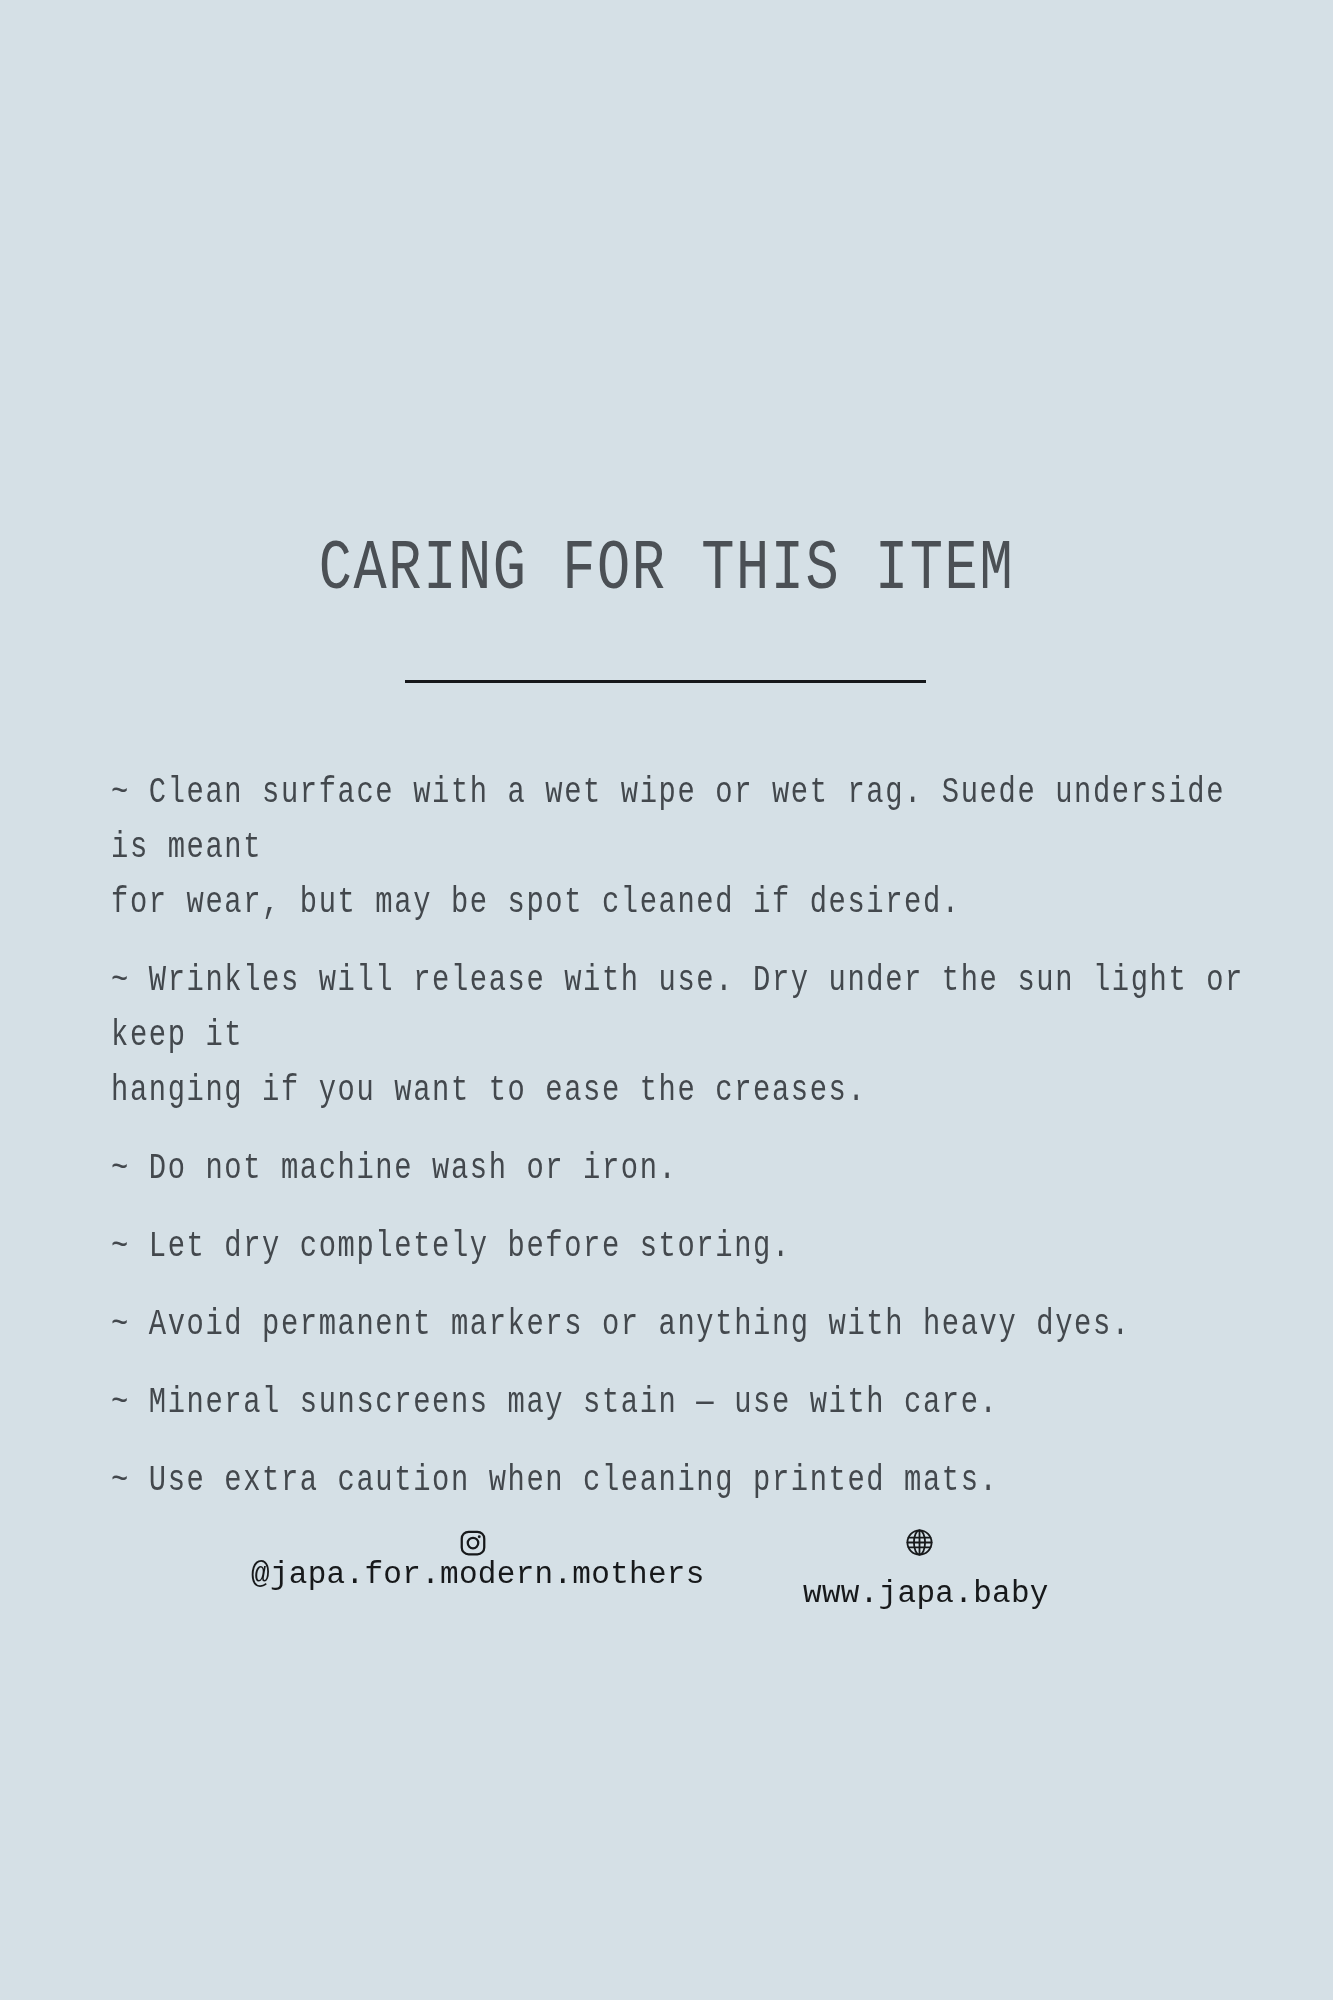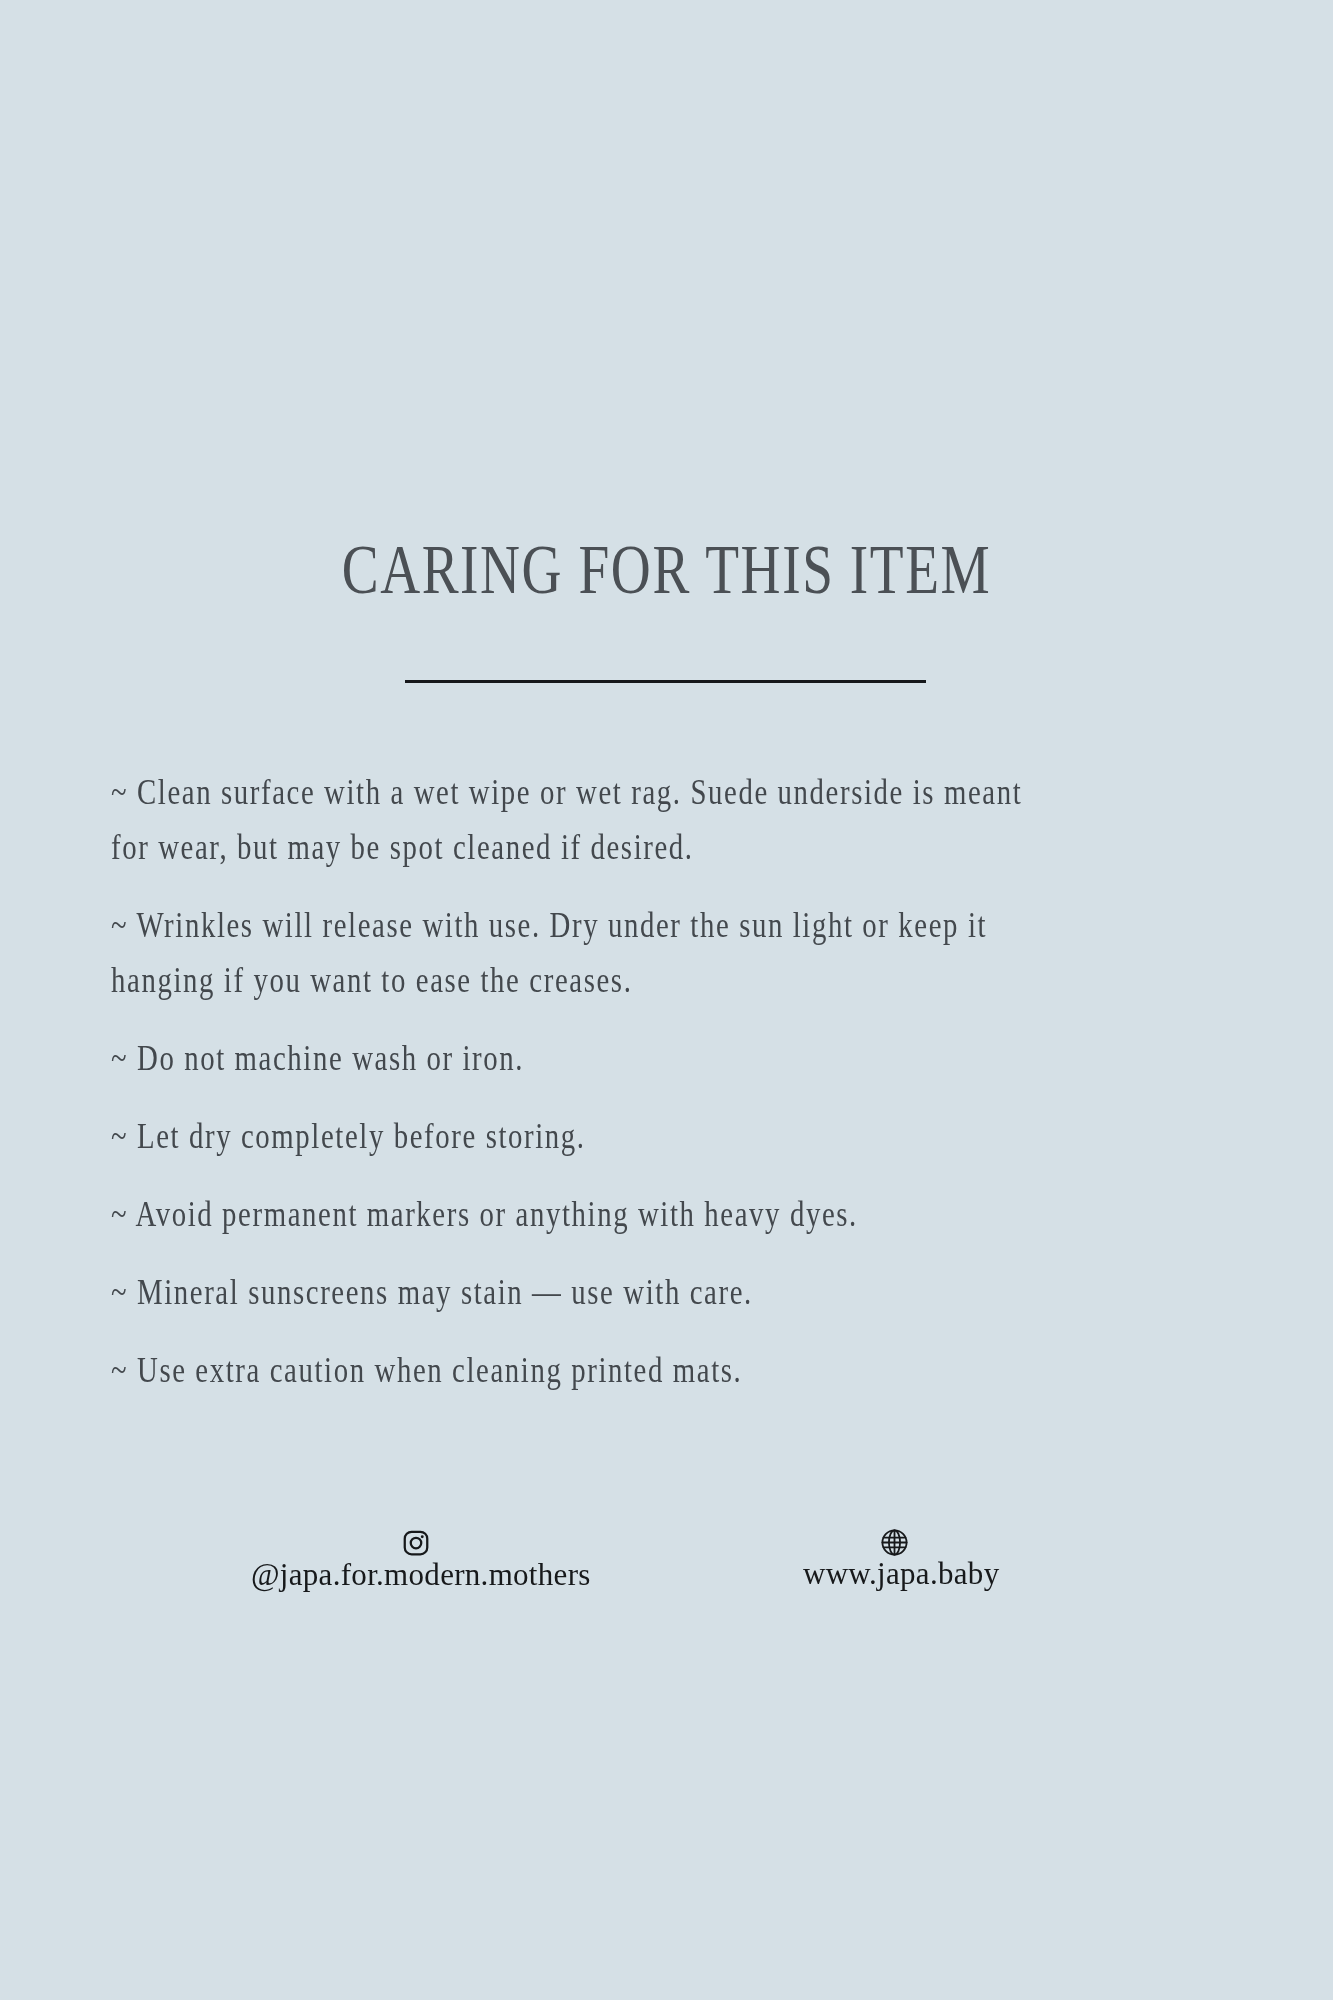--- a/index.html
+++ b/index.html
@@ -1,21 +1,21 @@
 <!DOCTYPE html>
 <html><head>
 <meta charset="utf-8">
 <style>
   html, body { margin: 0; padding: 0; }
   .page {
     position: relative;
     width: 1333px;
     height: 2000px;
     background: #d5e0e6;
-    font-family: Liberation Serif, serif;
+    font-family: Liberation Mono, monospace;
     overflow: hidden;
   }
   .title {
     position: absolute;
     top: 535px;
     left: 0;
     width: 100%;
     margin: 0;
     text-align: center;
     font-size: 70px;
@@ -57,21 +57,21 @@
     align-items: center;
     color: #17191b;
     font-size: 31px;
     letter-spacing: 0.3px;
     line-height: 34px;
     flex-direction: column;
   }
   .footer-group svg { display: block; flex: 0 0 auto; }
   .ig-group { left: 251px; top: 1528px; }
   .ig-group svg { margin-right: 9px; }
-  .web-group { left: 803px; top: 1528px; }
+  .web-group { left: 803px; top: 1528px; gap: 20px; }
   .web-group svg { margin-right: 13px; }
 </style>
 </head>
 <body>
 
 <div class="page">
 
   <h1 class="title">CARING FOR THIS ITEM</h1>
 
   <div class="divider"></div>

